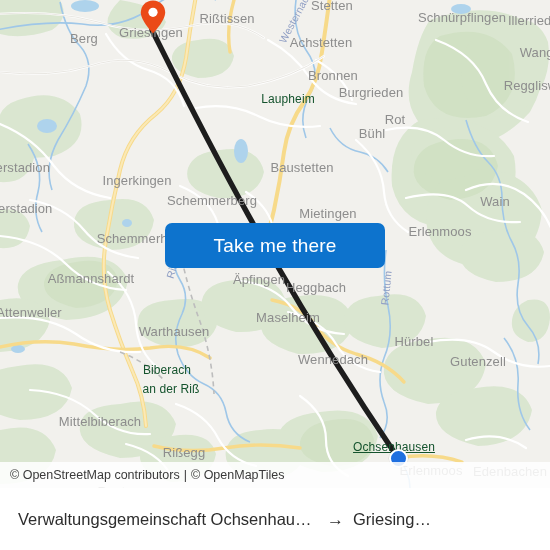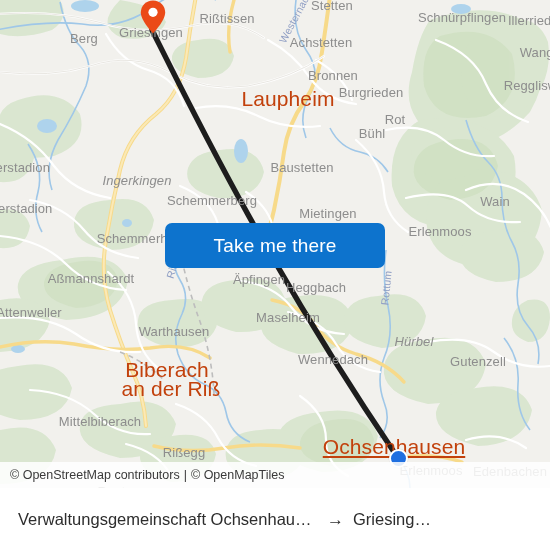--- a/index.html
+++ b/index.html
@@ -37,22 +37,22 @@
     position: absolute;
     color: #8d8d8d;
     white-space: nowrap;
     font-family: "Liberation Sans", sans-serif;
     font-weight: 400;
     transform: translate(-50%, -50%);
     pointer-events: none;
     letter-spacing: 0.1px;
   }
   .map-label.big {
-    font-size: 21px;
-    color: #c2410c;
+    font-size: 12px;
+    color: #14532d;
   }
   .map-label.mid { font-size: 13px; }
   .map-label.water {
     color: #8f9ec4;
     font-size: 10.5px;
     font-style: normal;
   }
 
   
   #origin-pin {
@@ -313,34 +313,34 @@
         <div class="map-label mid" style="left: 537px; top: 20px;">Illerrieden</div>
         <div class="map-label mid" style="left: 321px; top: 42px;">Achstetten</div>
         <div class="map-label mid" style="left: 333px; top: 75px;">Bronnen</div>
         <div class="map-label mid" style="left: 544px; top: 52px;">Wangen</div>
         <div class="map-label big" style="left: 288px; top: 99px;">Laupheim</div>
         <div class="map-label mid" style="left: 371px; top: 92px;">Burgrieden</div>
         <div class="map-label mid" style="left: 543px; top: 85px;">Regglisweiler</div>
         <div class="map-label mid" style="left: 395px; top: 119px;">Rot</div>
         <div class="map-label mid" style="left: 372px; top: 133px;">Bühl</div>
         <div class="map-label mid" style="left: 14px; top: 167px;">Oberstadion</div>
-        <div class="map-label mid" style="left: 137px; top: 180px; font-style: italic;">Ingerkingen</div>
+        <div class="map-label mid" style="left: 137px; top: 180px;">Ingerkingen</div>
         <div class="map-label mid" style="left: 302px; top: 167px;">Baustetten</div>
         <div class="map-label mid" style="left: 15px; top: 208px;">Unterstadion</div>
         <div class="map-label mid" style="left: 212px; top: 200px;">Schemmerberg</div>
         <div class="map-label mid" style="left: 328px; top: 213px;">Mietingen</div>
         <div class="map-label mid" style="left: 495px; top: 201px;">Wain</div>
         <div class="map-label mid" style="left: 145px; top: 238px;">Schemmerhofen</div>
         <div class="map-label mid" style="left: 440px; top: 231px;">Erlenmoos</div>
         <div class="map-label mid" style="left: 259px; top: 279px;">Äpfingen</div>
         <div class="map-label mid" style="left: 316px; top: 287px;">Heggbach</div>
         <div class="map-label mid" style="left: 91px; top: 278px;">Aßmannshardt</div>
         <div class="map-label mid" style="left: 288px; top: 317px;">Maselheim</div>
         <div class="map-label mid" style="left: 29px; top: 312px;">Attenweller</div>
-        <div class="map-label mid" style="left: 414px; top: 341px; font-style: italic;">Hürbel</div>
+        <div class="map-label mid" style="left: 414px; top: 341px;">Hürbel</div>
         <div class="map-label mid" style="left: 174px; top: 331px;">Warthausen</div>
         <div class="map-label mid" style="left: 333px; top: 359px;">Wennedach</div>
         <div class="map-label mid" style="left: 478px; top: 361px;">Gutenzell</div>
         <div class="map-label big" style="left: 167px; top: 370px;">Biberach</div>
         <div class="map-label big" style="left: 171px; top: 389px;">an der Riß</div>
         <div class="map-label mid" style="left: 100px; top: 421px;">Mittelbiberach</div>
         <div class="map-label mid" style="left: 184px; top: 452px;">Rißegg</div>
         <div class="map-label big" style="left: 394px; top: 447px; text-decoration: underline;">Ochsenhausen</div>
         <div class="map-label mid" style="left: 431px; top: 470px;">Erlenmoos</div>
         <div class="map-label mid" style="left: 510px; top: 471px;">Edenbachen</div>

